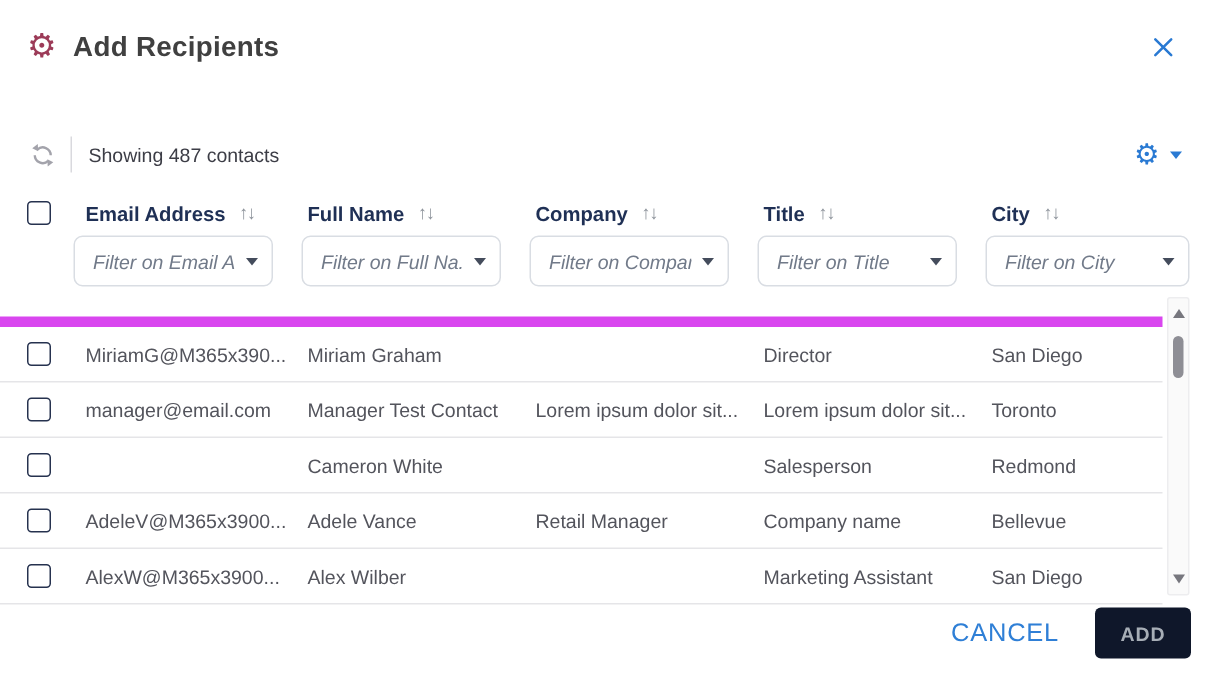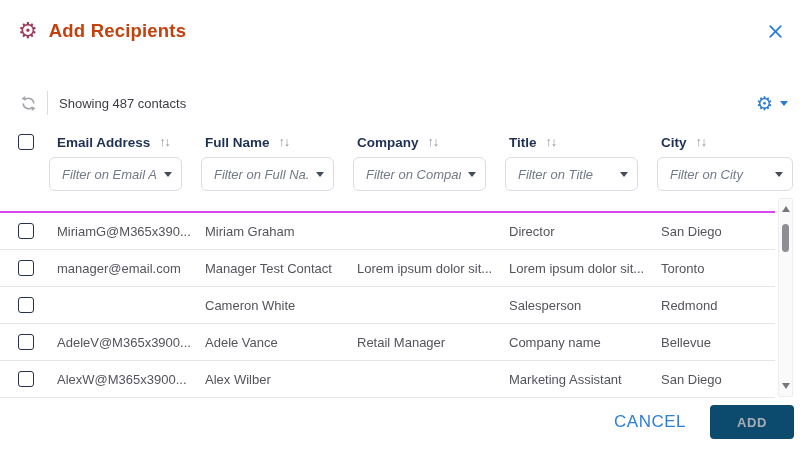--- a/index.html
+++ b/index.html
@@ -4,21 +4,21 @@
 <style>
   * { margin:0; padding:0; box-sizing:border-box; }
   html,body { width:808px; height:449px; background:#ffffff; overflow:hidden;
               font-family:"Liberation Sans", sans-serif; }
   .dialog { position:relative; width:808px; height:449px; background:#fff; }
 
   
   .header { position:absolute; top:14px; left:18px; right:16px; height:34px;
             display:flex; align-items:center; }
   .title-gear { font-size:22px; line-height:22px; color:#9c3b58; }
-  .dialog-title { margin-left:11px; font-size:18.5px; font-weight:600; color:#c2410c;
+  .dialog-title { margin-left:11px; font-size:18.5px; font-weight:600; color:#404040;
                   letter-spacing:.2px; }
   .close-btn { margin-left:auto; margin-right:4px; background:none; border:none;
                cursor:pointer; padding:4px; display:flex; }
 
   
   .toolbar { position:absolute; top:88px; left:20px; right:20px; height:30px;
              display:flex; align-items:center; }
   .refresh-btn { background:none; border:none; cursor:pointer; display:flex; padding:0; }
   .v-divider { width:1px; height:24px; background:#d9d9de; margin:0 11px 0 10px; }
   .status-text { font-size:13px; color:#3c3d46; }
@@ -43,21 +43,21 @@
   .filter-wrap.last { margin-right:0; width:136px; }
   .filter-wrap input { width:100%; height:34px; border:1px solid #d9dde3; border-radius:6px;
         padding:0 24px 0 12px; font-size:13px; color:#374151; background:#fff; outline:none;
         font-family:"Liberation Sans", sans-serif; }
   .filter-wrap input::placeholder { font-style:italic; color:#717a89; opacity:1; }
   .filter-caret { position:absolute; right:10px; top:15px; width:0; height:0;
         border-left:4px solid transparent; border-right:4px solid transparent;
         border-top:5px solid #444c5c; pointer-events:none; }
 
   
-  .tbody { position:absolute; top:211px; left:0; right:33px; border-top:2px solid #d946ef; }
+  .tbody { position:absolute; top:211px; left:0; right:33px; border-top:7px solid #d946ef; }
   .row { height:37px; align-items:center; border-bottom:1px solid #e5e5e8; }
   .td { font-size:13px; color:#53545c; padding-left:4px; white-space:nowrap;
         overflow:hidden; text-overflow:ellipsis; }
   .td.first { padding-left:8px; }
   .cb-cell { display:flex; align-items:center; }
   .checkbox { width:16px; height:16px; margin-left:18px; border:1.6px solid #26324f;
               border-radius:3px; background:#fff; cursor:pointer; flex:0 0 auto; }
 
   
   .scrollbar { position:absolute; top:198px; right:15px; width:15px; height:199px;
@@ -68,23 +68,23 @@
   .sb-down { bottom:7px; border-top:6px solid #77777e; }
   .sb-thumb { position:absolute; top:25px; left:3px; width:7px; height:28px;
               background:#8e8e95; border-radius:4px; cursor:grab; }
 
   
   .footer { position:absolute; top:404px; right:14px; height:36px;
             display:flex; align-items:center; gap:24px; }
   .cancel-btn { background:none; border:none; color:#2f7fd6; font-size:17px;
                 font-weight:500; letter-spacing:.5px; cursor:pointer;
                 font-family:"Liberation Sans", sans-serif; }
-  .add-btn { background:#0c4a6e; border:none; color:#a7aeb6; font-size:13px;
+  .add-btn { background:#0f172a; border:none; color:#a7aeb6; font-size:13px;
              font-weight:700; letter-spacing:.6px; border-radius:4px; height:34px;
-             padding:0 27px; font-family:"Liberation Sans", sans-serif; }
+             padding:0 17px; font-family:"Liberation Sans", sans-serif; }
 </style>
 </head>
 <body>
 
 <div class="dialog">
 
   <div class="header">
     <span class="title-gear">⚙</span>
     <span class="dialog-title">Add Recipients</span>
     <button class="close-btn">

